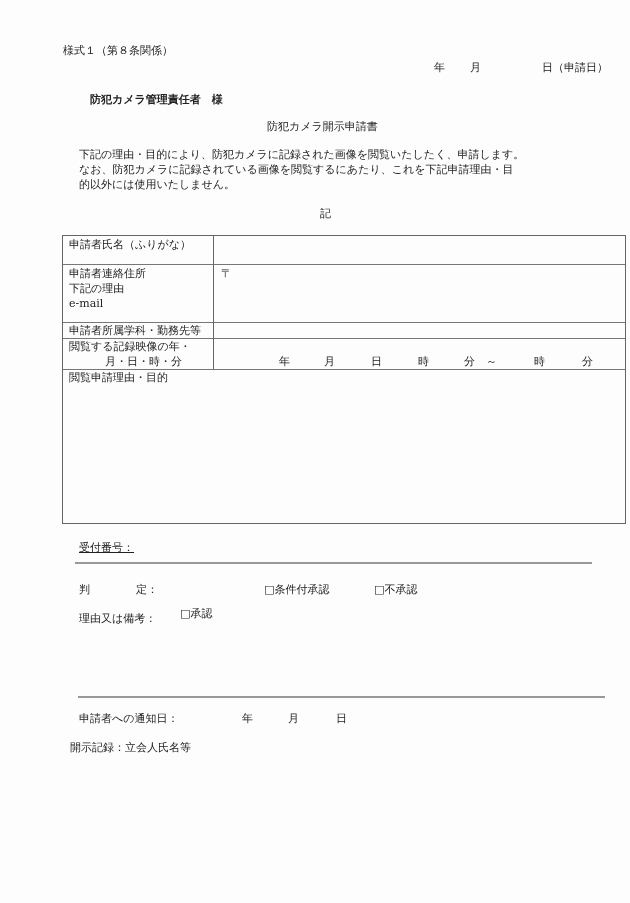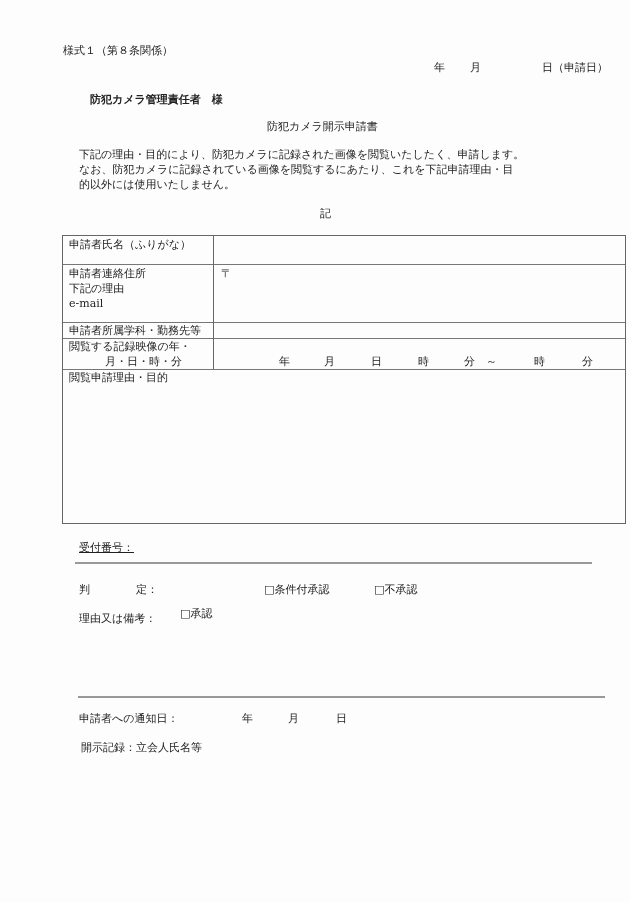--- a/index.html
+++ b/index.html
@@ -75,13 +75,13 @@
 <div class="abs" style="left:374px; top:583px;">□不承認</div>
 
 <div class="abs" style="left:79px; top:612px;">理由又は備考：</div>
 <div class="rule" style="left:78px; width:527px; top:696px;"></div>
 
 <div class="abs" style="left:79px; top:712px;">申請者への通知日：</div>
 <div class="abs" style="left:242px; top:712px;">年</div>
 <div class="abs" style="left:288px; top:712px;">月</div>
 <div class="abs" style="left:336px; top:712px;">日</div>
 
-<div class="abs" style="left:81px; top:741px;">開示記録：立会人氏名等</div>
+<div class="abs" style="left:70px; top:741px;">開示記録：立会人氏名等</div>
 
 </body></html>

